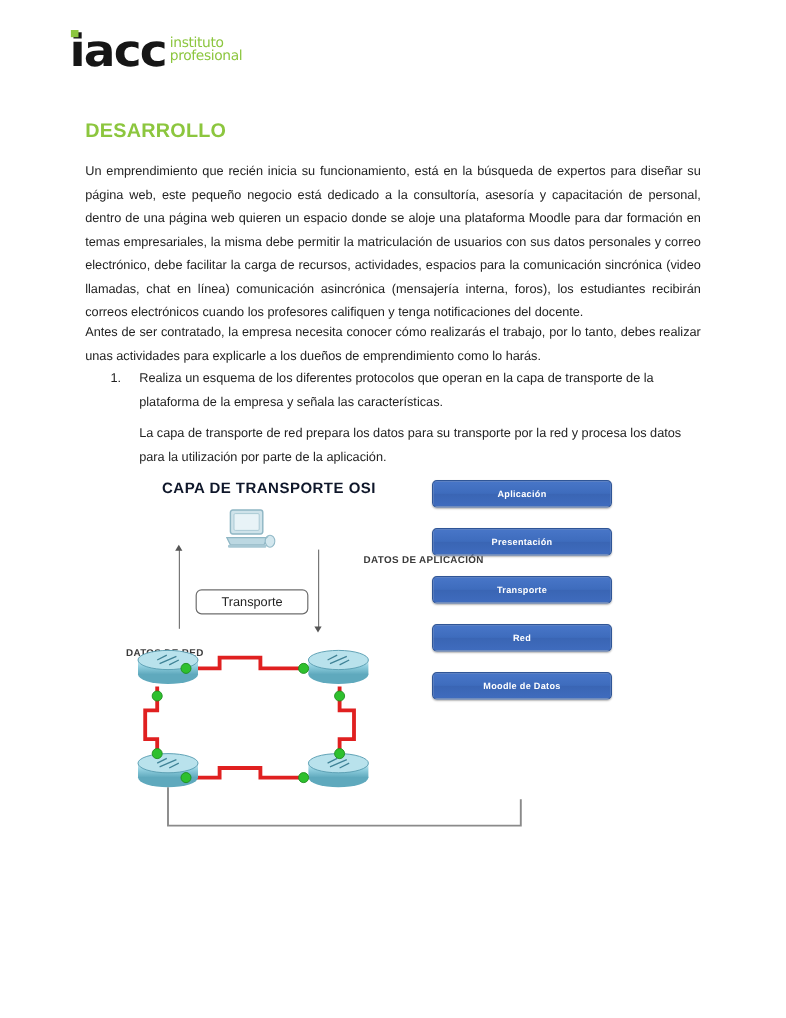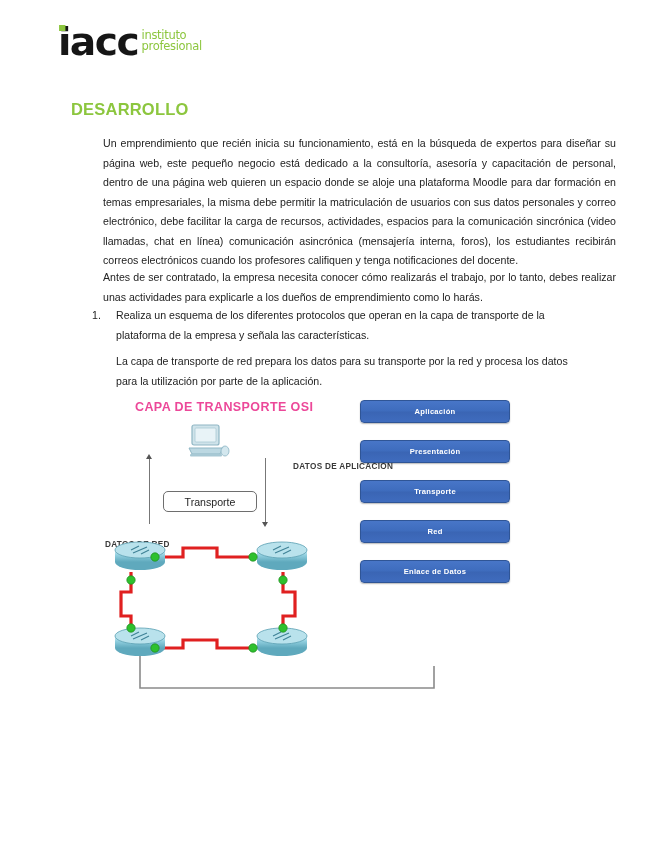--- a/index.html
+++ b/index.html
@@ -73,21 +73,20 @@
     letter-spacing: 0.2px;
   }
   .body-block {
     position: absolute;
     left: 71px;
     width: 513px;
     font-size: 10.6px;
     line-height: 19.5px;
     color: #222222;
     text-align: justify;
-    margin-left: 32px;
   }
   #para-1 { top: 134px; }
   #para-2 { top: 268px; }
 
   .list {
     position: absolute;
     left: 92px;
     top: 306px;
     width: 493px;
   }
@@ -122,32 +121,32 @@
     top: 396px;
     width: 430px;
     height: 310px;
   }
   .fig-title {
     position: absolute;
     left: 30px;
     top: 4px;
     font-size: 12.5px;
     font-weight: 700;
-    color: #ec4899;
+    color: #0f172a;
     letter-spacing: 0.4px;
   }
   .fig-label {
     position: absolute;
     font-size: 8.2px;
     font-weight: 700;
     color: #3a3a3a;
     letter-spacing: 0.3px;
     white-space: nowrap;
   }
-  #label-app { left: 188px; top: 66px; }
+  #label-app { left: 198px; top: 66px; }
   #label-red { left: 0px;   top: 144px; }
 
   
   .computer {
     position: absolute;
     left: 82px;
     top: 26px;
     width: 44px;
     height: 38px;
   }
@@ -324,21 +323,21 @@
         <circle cx="50" cy="112" r="4.2"></circle>
         <circle cx="148" cy="112" r="4.2"></circle>
       </g>
     </svg>
 
     <div class="osi-stack">
       <div class="osi-btn">Aplicación</div>
       <div class="osi-btn">Presentación</div>
       <div class="osi-btn">Transporte</div>
       <div class="osi-btn">Red</div>
-      <div class="osi-btn">Enlace de Datos</div>
+      <div class="osi-btn">Moodle de Datos</div>
     </div>
 
     <svg class="connector" style="left:0; top:0; width:430px; height:310px; position:absolute;" viewBox="0 0 430 310">
       <path d="M35 260 L35 292 L329 292 L329 270" stroke="#8a8a8a" stroke-width="1.6" fill="none"></path>
     </svg>
 
   </div>
 
 </div>
 

